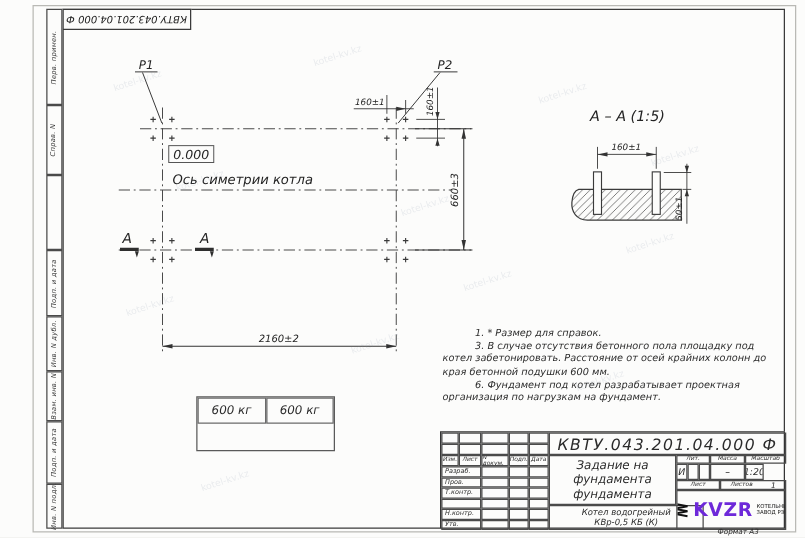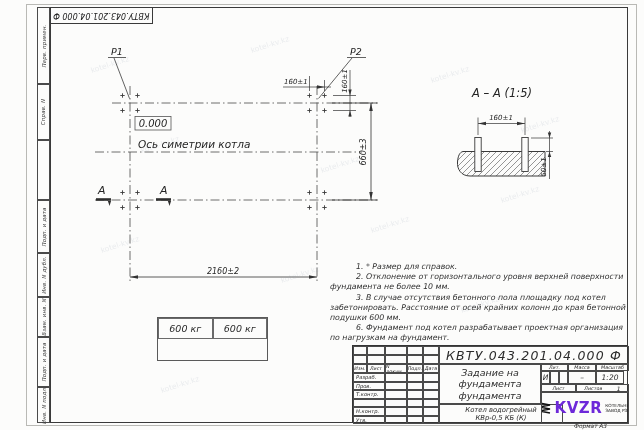--- a/index.html
+++ b/index.html
@@ -16,21 +16,21 @@
               font-style:italic;color:#3a3a3a;letter-spacing:.2px;}
   
   .stamp-top{position:absolute;left:50px;top:7px;width:103px;height:17px;
              border:1px solid #3a3a3a;box-sizing:border-box;display:flex;
              align-items:center;justify-content:center;z-index:3;background:#fcfcfb;}
   .stamp-top span{transform:rotate(180deg);font-size:8px;font-style:italic;
                   white-space:nowrap;color:#222;}
   
   .notes{position:absolute;left:330px;top:262px;width:296px;z-index:2;
          font-size:7.8px;font-style:italic;line-height:10.2px;color:#2d2d2d;}
-  .note{text-indent:26px;}
+  .note{text-indent:26px;margin-left:24px;}
   
   .loads{position:absolute;left:157px;top:317px;width:111px;height:44px;z-index:2;
          display:grid;grid-template-columns:1fr 1fr;grid-template-rows:1fr 1fr;
          border:1px solid #5a5a5a;box-sizing:border-box;background:transparent;}
   .loads div{display:flex;align-items:center;justify-content:center;
              font-style:italic;border:0.6px solid #6a6a6a;font-size:9.5px;}
   
   .tblock{position:absolute;left:352px;top:345px;width:276px;height:78px;
           border:1.3px solid #353535;box-sizing:border-box;z-index:3;background:#fcfcfb;}
   .tc{position:absolute;box-sizing:border-box;border:0.6px solid #4a4a4a;
@@ -191,21 +191,20 @@
       <line x1="546" y1="151.5" x2="553" y2="151.5"></line>
       <line x1="549.5" y1="131" x2="549.5" y2="179"></line>
       <polygon points="549.5,138 547.8,132.5 551.2,132.5" fill="#333" stroke="none"></polygon>
       <polygon points="549.5,151.5 547.8,157 551.2,157" fill="#333" stroke="none"></polygon>
     </g>
     <text class="st" transform="translate(545.5,167) rotate(-90)" font-size="7" text-anchor="middle">50±1</text>
   </svg>
 
   <div class="notes">
     <div class="note">1. * Размер для справок.</div>
-    <div class="note">2. Отклонение от горизонтального уровня верхней поверхности фундамента не более 10 мм.</div>
     <div class="note">3. В случае отсутствия бетонного пола площадку под котел забетонировать. Расстояние от осей крайних колонн до края бетонной подушки 600 мм.</div>
     <div class="note">6. Фундамент под котел разрабатывает проектная организация по нагрузкам на фундамент.</div>
   </div>
 
   <div class="loads">
     <div>600 кг</div>
     <div>600 кг</div>
   </div>
 
   <div class="tblock">
@@ -257,21 +256,21 @@
     <div class="tc ttl" style="left:86px;top:18px;width:102px;height:40px;padding:0 5px;">Задание на фундамента фундамента</div>
     <div class="tc prod" style="left:86px;top:58px;width:124px;height:20px;padding:0 20px;">Котел водогрейный КВр-0,5 КБ (К)</div>
 
     <div class="tc lab" style="left:188px;top:18px;width:27px;height:7px;">Лит.</div>
     <div class="tc lab" style="left:215px;top:18px;width:28px;height:7px;">Масса</div>
     <div class="tc lab" style="left:243px;top:18px;width:33px;height:7px;">Масштаб</div>
     <div class="tc" style="left:188px;top:25px;width:9px;height:13px;font-size:7.5px;">И</div>
     <div class="tc" style="left:197px;top:25px;width:9px;height:13px;"></div>
     <div class="tc" style="left:206px;top:25px;width:9px;height:13px;"></div>
     <div class="tc" style="left:215px;top:25px;width:28px;height:13px;font-size:7.5px;">–</div>
-    <div class="tc" style="left:243px;top:25px;width:28px;height:13px;font-size:7.5px;">1:20</div>
+    <div class="tc" style="left:243px;top:25px;width:15px;height:13px;font-size:7.5px;">1:20</div>
 
     <div class="tc lab" style="left:188px;top:38px;width:35px;height:8px;">Лист</div>
     <div class="tc" style="left:223px;top:38px;width:53px;height:8px;justify-content:space-around;">
       <span style="font-size:4.8px;">Листов</span>
       <span style="font-size:6px;">1</span>
     </div>
 
     <div class="tc" style="left:188px;top:46px;width:88px;height:32px;">
       <div class="logo-wrap">
         <svg width="15" height="13" viewBox="0 0 15 13">

